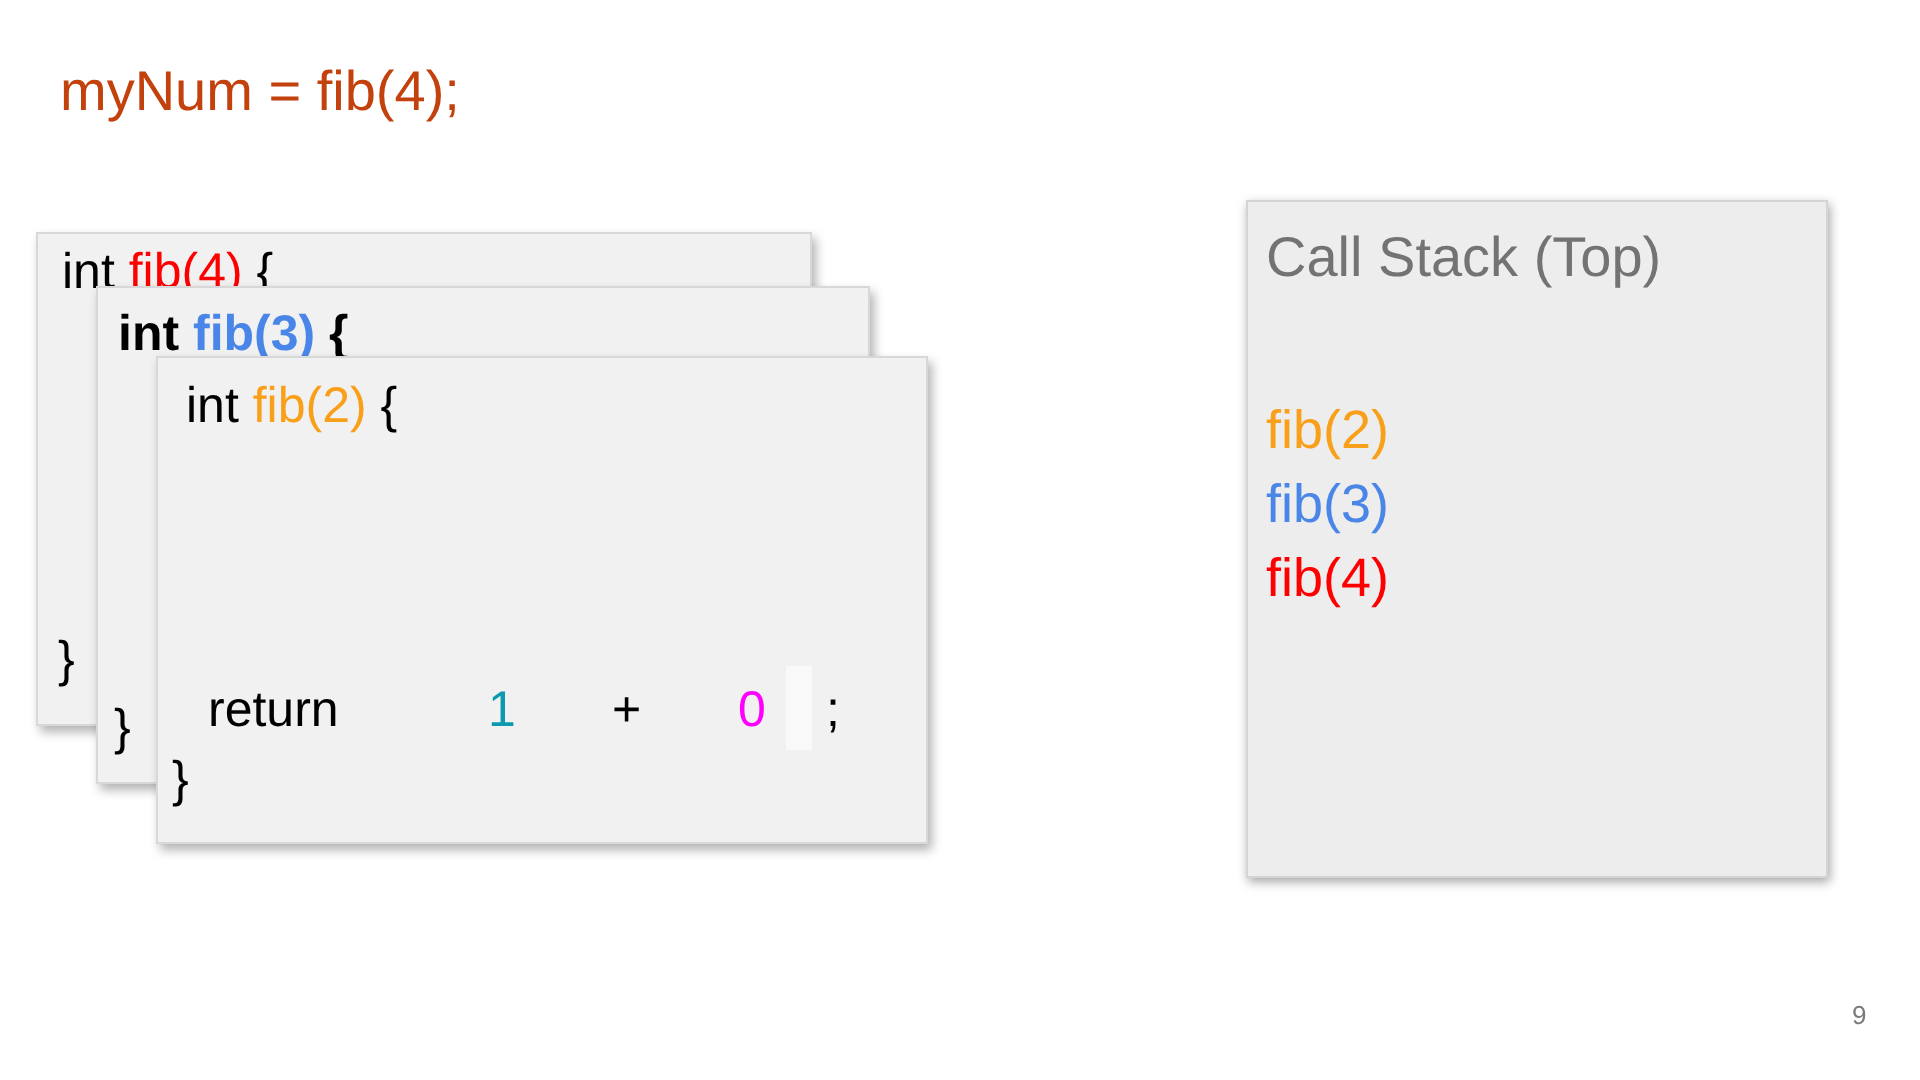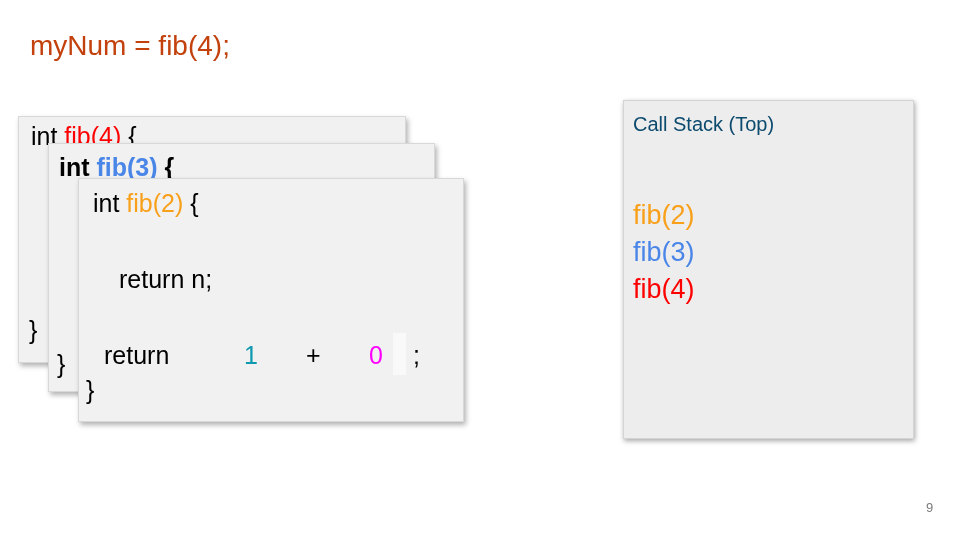--- a/index.html
+++ b/index.html
@@ -25,21 +25,21 @@
   .placeholder-box {
     position:absolute; left:314px; top:154px; width:13px; height:42px;
     background:#f9f9f9;
   }
   .callstack {
     position:absolute; left:623px; top:100px; width:289px; height:337px;
     background:#ededed; border:1px solid #d4d4d4;
     box-shadow:1px 2px 5px rgba(0,0,0,0.35); z-index:1;
   }
   .callstack-title {
-    position:absolute; left:9px; top:12px; font-size:20px; color:#0c4a6e; white-space:pre;
+    position:absolute; left:9px; top:12px; font-size:28px; color:#737373; white-space:pre;
   }
   .callstack-items {
     position:absolute; left:9px; top:96px; font-size:27px; line-height:37px;
   }
   .page-number {
     position:absolute; left:926px; top:500px; font-size:13px; color:#7a7a7a;
   }
 </style>
 </head>
 <body>
@@ -53,21 +53,20 @@
     <div class="line" style="left:10px; top:201px;">}</div>
   </div>
 
   <div class="card card-middle">
     <div class="line" style="left:10px; top:11px;font-weight:bold;"><span>int </span><span style="color: rgb(74, 134, 232);">fib(3)</span><span> {</span></div>
     <div class="line" style="left:8px; top:208px;">}</div>
   </div>
 
   <div class="card card-front">
     <div class="line" style="left:14px; top:12px;"><span>int </span><span style="color: rgb(249, 160, 27);">fib(2)</span><span> {</span></div>
-    <div class="line" style="left:40px; top:88px;">return n;</div>
 
     <div class="placeholder-box"></div>
     <span class="tok" style="left:25px;  top:164px;text-align:right;">return</span>
     <span class="tok" style="left: 165px; top: 164px; color: rgb(13, 153, 174);">1</span>
     <span class="tok" style="left:227px; top:164px;">+</span>
     <span class="tok" style="left: 290px; top: 164px; color: rgb(255, 0, 255);">0</span>
     <span class="tok" style="left:334px; top:164px;">;</span>
 
     <div class="line" style="left:7px; top:199px;">}</div>
   </div>

